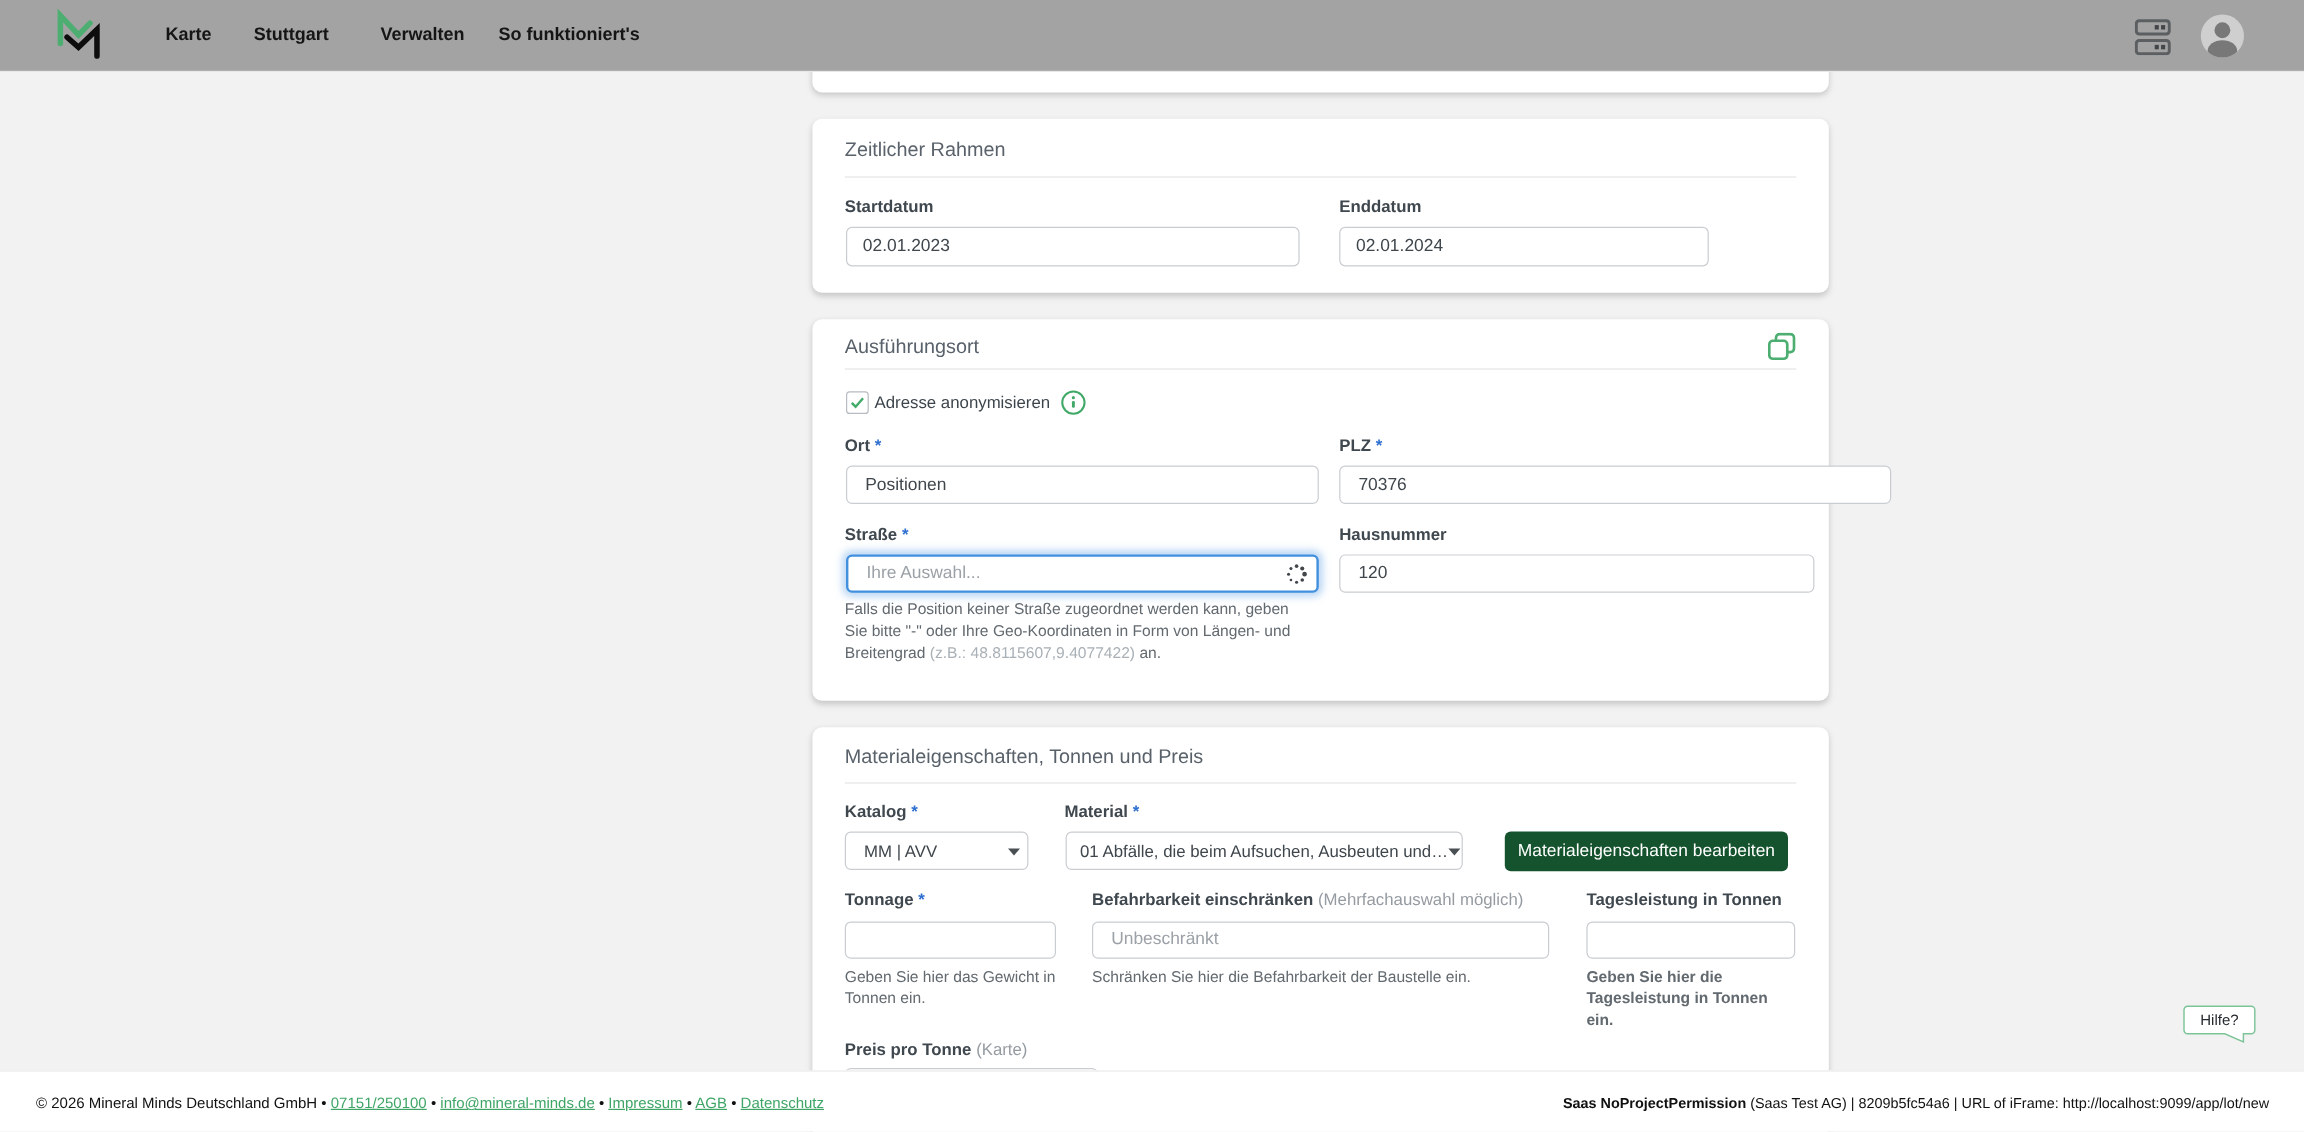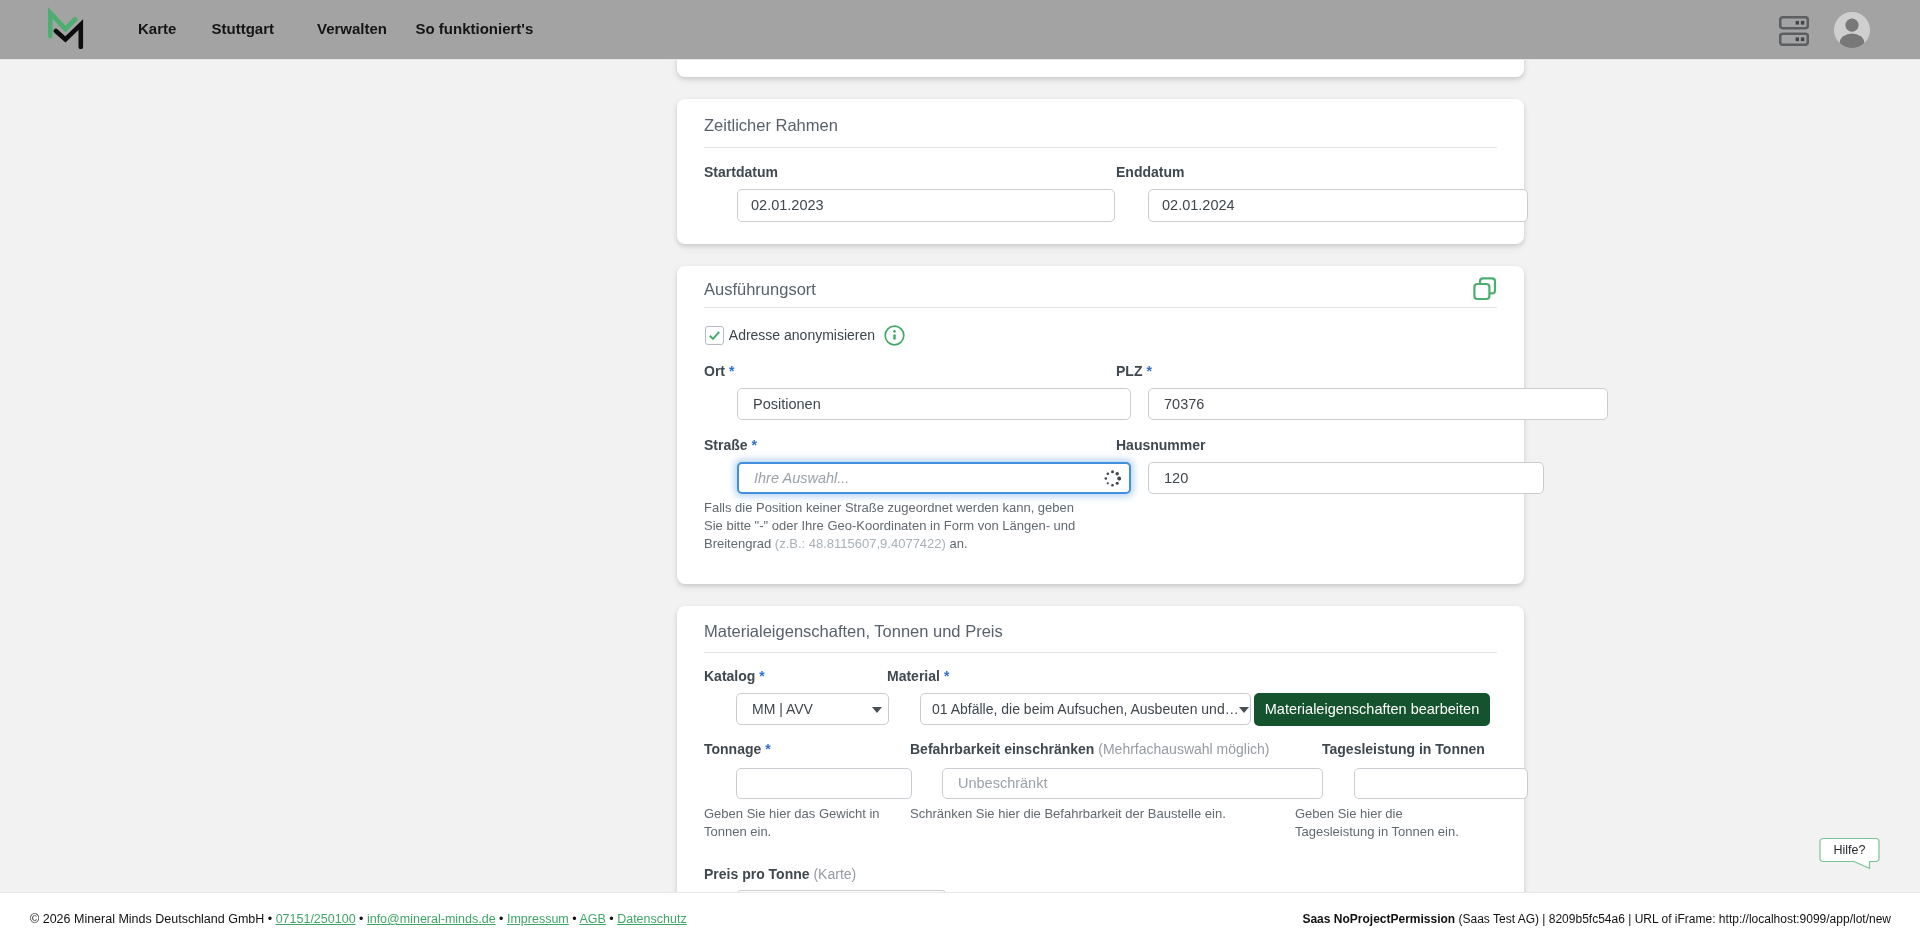--- a/index.html
+++ b/index.html
@@ -11,21 +11,21 @@
   #header { position:absolute; left:0; top:0; width:1920px; height:60px; background:#a3a3a3; border-bottom:1px solid #e7e7e7; z-index:30; }
   .navlink { position:absolute; top:0; height:60px; line-height:57px; font-size:15px; font-weight:bold; color:#151515; }
   
   .card { position:absolute; left:677px; width:847px; background:#fff; border-radius:8px;
           box-shadow:0 2px 4px rgba(0,0,0,0.10), 0 3px 7px rgba(0,0,0,0.08); }
   .ctitle { position:absolute; left:27px; font-size:16.5px; color:#59616a; line-height:20px; }
   .cdiv { position:absolute; left:27px; right:27px; height:1px; background:#e4e4e4; }
   .lbl { position:absolute; font-size:14px; font-weight:bold; color:#40484f; line-height:16px; }
   .req { color:#2e6fd0; padding-left:4px; }
   .inp { position:absolute; background:#fff; border:1px solid #c9cdd1; border-radius:5px; height:32px;
-         font-size:14.5px; color:#3f464c; line-height:30px; padding-left:15px;margin-left:32px; }
+         font-size:14.5px; color:#3f464c; line-height:30px; padding-left:15px; }
   .ph { color:#9ba1a7; }
   .hlp { position:absolute; font-size:13px; color:#62696f; line-height:17.8px; }
   .hlp .lt { color:#a9b0b6; }
   .soft { font-weight:normal; color:#959ba1; }
   
   #footer { position:absolute; left:0; top:892px; width:1920px; height:51px; background:#fff; border-top:1px solid #e9e9e9; z-index:40; }
   #footer .left { position:absolute; left:30px; top:0; height:51px; line-height:53px; font-size:12.5px; color:#111; }
   #footer .right { position:absolute; right:29px; top:0; height:51px; line-height:53px; font-size:12px; color:#111; }
   #footer a { color:#3fa566; }
   .selarrow { position:absolute; width:0; height:0; border-left:5px solid transparent; border-right:5px solid transparent; border-top:6px solid #4a4f54; }
@@ -67,21 +67,21 @@
 </div>
 
 <div class="card" style="top:-24px; height:101px;"></div>
 
 <div class="card" style="top:99px; height:145px;">
   <div class="ctitle" style="top:15.6px;">Zeitlicher Rahmen</div>
   <div class="cdiv" style="top:48px;"></div>
   <div class="lbl" style="left:27px; top:65.1px;">Startdatum</div>
   <div class="lbl" style="left:439px; top:65.1px;">Enddatum</div>
   <div class="inp" style="left:28px; top:89.5px; width:378px; height:33px; line-height:31px; padding-left:13px;">02.01.2023</div>
-  <div class="inp" style="left:439px; top:89.5px; width:380px; height:33px; line-height:31px; padding-left:13px;">02.01.2024</div>
+  <div class="inp" style="left:439px; top:89.5px; width:308px; height:33px; line-height:31px; padding-left:13px;">02.01.2024</div>
 </div>
 
 <div class="card" style="top:266px; height:318px;">
   <div class="ctitle" style="top:13.3px;">Ausführungsort</div>
 
   <svg class="abs" style="left:796px; top:10.5px;" width="24" height="24" viewBox="0 0 24 24">
     <rect x="7" y="1.4" width="15" height="15" rx="3" fill="none" stroke="#4cae70" stroke-width="2.2"></rect>
     <rect x="1.4" y="7" width="15" height="15" rx="3" fill="#fff" stroke="#4cae70" stroke-width="2.2"></rect>
   </svg>
   <div class="cdiv" style="top:40.5px;"></div>
@@ -99,21 +99,21 @@
     <rect x="9.3" y="9.2" width="2.4" height="5.6" rx="1.1" fill="#41a968"></rect>
   </svg>
 
   <div class="lbl" style="left:27px; top:96.8px;">Ort<span class="req">*</span></div>
   <div class="lbl" style="left:439px; top:96.8px;">PLZ<span class="req">*</span></div>
   <div class="inp" style="left:28px; top:121.5px; width:394px;">Positionen</div>
   <div class="inp" style="left:439px; top:121.5px; width:460px;">70376</div>
 
   <div class="lbl" style="left:27px; top:170.6px;">Straße<span class="req">*</span></div>
   <div class="lbl" style="left:439px; top:170.6px;">Hausnummer</div>
-  <div class="inp ph" style="left:28px; top:195.5px; width:394px; height:32.5px; border:2px solid #4290dd; line-height:28px; box-shadow:0 0 6px 3px rgba(125,180,235,0.5);font-style:italic;">Ihre Auswahl...
+  <div class="inp ph" style="left:28px; top:195.5px; width:394px; height:32.5px; border:2px solid #4290dd; line-height:28px; box-shadow:0 0 6px 3px rgba(125,180,235,0.5);">Ihre Auswahl...
     <svg width="17" height="17" viewBox="0 0 17 17" style="position:absolute; right:8px; top:6px;">
       <g fill="#41464b">
         <circle cx="8.5" cy="1.8" r="1.5"></circle>
         <circle cx="13.2" cy="3.7" r="1.7"></circle>
         <circle cx="15.2" cy="8.5" r="2.0"></circle>
         <circle cx="13.2" cy="13.3" r="1.5"></circle>
         <circle cx="8.5" cy="15.2" r="1.3"></circle>
         <circle cx="3.8" cy="13.3" r="1.1"></circle>
         <circle cx="1.8" cy="8.5" r="1.3"></circle>
         <circle cx="3.8" cy="3.7" r="1.3"></circle>
@@ -139,21 +139,21 @@
   <div class="abs" style="left:577px; top:87.4px; width:236px; height:33px; background:#14532d; border-radius:5px; color:#fff; font-size:14.5px; text-align:center; line-height:33px;">Materialeigenschaften bearbeiten</div>
 
   <div class="lbl" style="left:27px; top:134.9px;">Tonnage<span class="req">*</span></div>
   <div class="lbl" style="left:233px; top:134.9px;">Befahrbarkeit einschränken <span class="soft">(Mehrfachauswahl möglich)</span></div>
   <div class="lbl" style="left:645px; top:134.9px;">Tagesleistung in Tonnen</div>
   <div class="inp" style="left:27px; top:161.5px; width:176px; height:31px;"></div>
   <div class="inp ph" style="left:233px; top:161.5px; width:381px; height:31px; line-height:29px;">Unbeschränkt</div>
   <div class="inp" style="left:645px; top:161.5px; width:174px; height:31px;"></div>
   <div class="hlp" style="left:27px; top:199.1px; width:185px;">Geben Sie hier das Gewicht in Tonnen ein.</div>
   <div class="hlp" style="left:233px; top:199.1px; width:400px;">Schränken Sie hier die Befahrbarkeit der Baustelle ein.</div>
-  <div class="hlp" style="left:618px; top:199.1px; width:175px;">Geben Sie hier die Tagesleistung in Tonnen ein.</div>
+  <div class="hlp" style="left:645px; top:199.1px; width:175px;font-weight:bold;">Geben Sie hier die Tagesleistung in Tonnen ein.</div>
 
   <div class="lbl" style="left:27px; top:259.6px;">Preis pro Tonne <span class="soft">(Karte)</span></div>
   <div class="inp" style="left:27px; top:284px; width:211px;"></div>
 </div>
 
 <svg class="abs" style="left:1814px; top:835px; z-index:50;" width="70" height="38" viewBox="0 0 70 38">
   <path d="M9,3.5 H62 a3,3 0 0 1 3,3 V23.5 a3,3 0 0 1 -3,3 H55.5 L55.5,33.3 L40,26.5 H9 a3,3 0 0 1 -3,-3 V6.5 a3,3 0 0 1 3,-3 z" fill="#fff" stroke="#7cc498" stroke-width="1.2"></path>
   <text x="35.5" y="19" text-anchor="middle" font-size="12.5" fill="#252a2f" font-family="Liberation Sans, sans-serif">Hilfe?</text>
 </svg>
 

